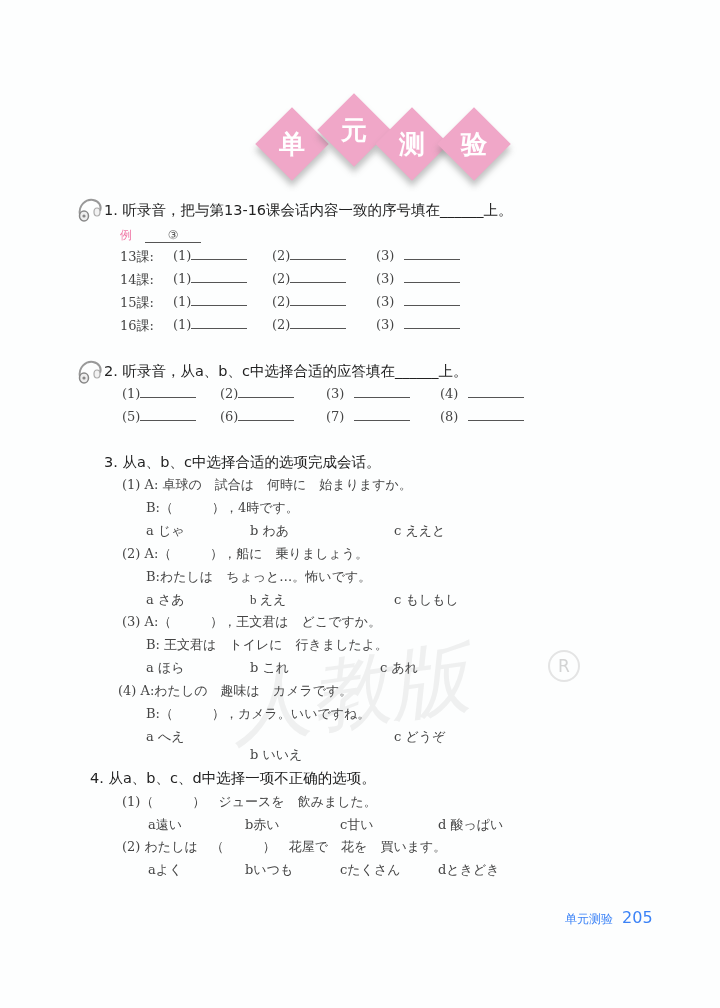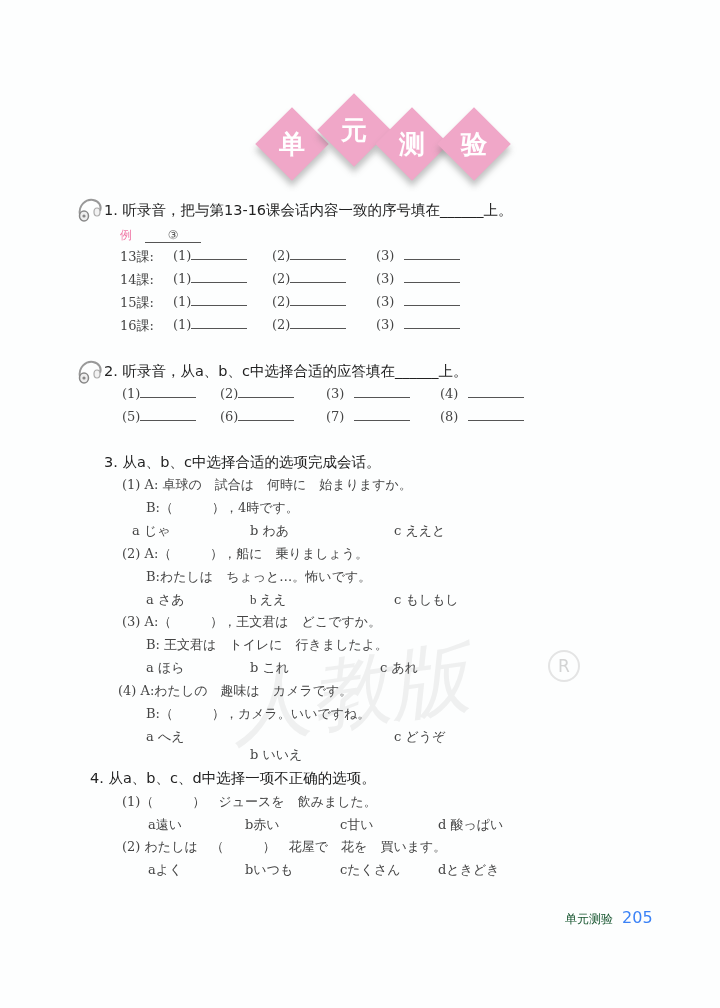--- a/index.html
+++ b/index.html
@@ -31,21 +31,21 @@
   .example-label { color: #f07aa8; font-size: 12px; font-family: "DejaVu Sans", sans-serif; }
 
   .watermark {
     position: absolute; left: 230px; top: 640px; font-size: 80px; color: rgba(180,180,180,0.18);
     font-family: "DejaVu Serif", serif; font-style: italic; transform: rotate(-8deg);
   }
   .reg { position: absolute; left: 548px; top: 650px; width: 32px; height: 32px; border: 2px solid rgba(180,180,180,0.35);
     border-radius: 50%; color: rgba(170,170,170,0.5); font-size: 17px; display:flex; align-items:center; justify-content:center;
     font-family: "DejaVu Sans", sans-serif; }
 
-  .footer-label { font-size: 12px; color: #14532d; }
+  .footer-label { font-size: 12px; color: #3b82f6; }
   .footer-num { font-size: 16px; color: #3b82f6; font-family: "DejaVu Sans", sans-serif; }
 </style>
 </head>
 <body>
 
 <div class="title-wrap">
   <div class="diamond" style="left:11px; top:18px;"></div>
   <div class="diamond-char" style="left:0px; top:7px;">单</div>
 
   <div class="diamond" style="left:73px; top:4px;"></div>
@@ -127,21 +127,21 @@
 <div class="reg">R</div>
 
 <div class="abs sans q-head" style="left:104px; top:453px;">
   <span>3.</span>
   <span>从a、b、c中选择合适的选项完成会话。</span>
 </div>
 
 <div>
   <div class="abs body-txt" style="left:122px; top:476px;">(1) A: 卓球の　試合は　何時に　始まりますか。</div>
   <div class="abs body-txt" style="left:146px; top:499px;">B:（　　　），4時です。</div>
-  <div class="abs body-txt" style="left:132px; top:522px;">a じゃ</div>
+  <div class="abs body-txt" style="left:146px; top:522px;">a じゃ</div>
   <div class="abs body-txt" style="left:250px; top:522px;">b わあ</div>
   <div class="abs body-txt" style="left:394px; top:522px;">c ええと</div>
 </div>
 
 <div>
   <div class="abs body-txt" style="left:122px; top:545px;">(2) A:（　　　），船に　乗りましょう。</div>
   <div class="abs body-txt" style="left:146px; top:568px;">B:わたしは　ちょっと…。怖いです。</div>
   <div class="abs body-txt" style="left:146px; top:591px;">a さあ</div>
   <div class="abs body-txt" style="left:250px; top:591px;font-family:Liberation Serif, serif;">b ええ</div>
   <div class="abs body-txt" style="left:394px; top:591px;">c もしもし</div>

